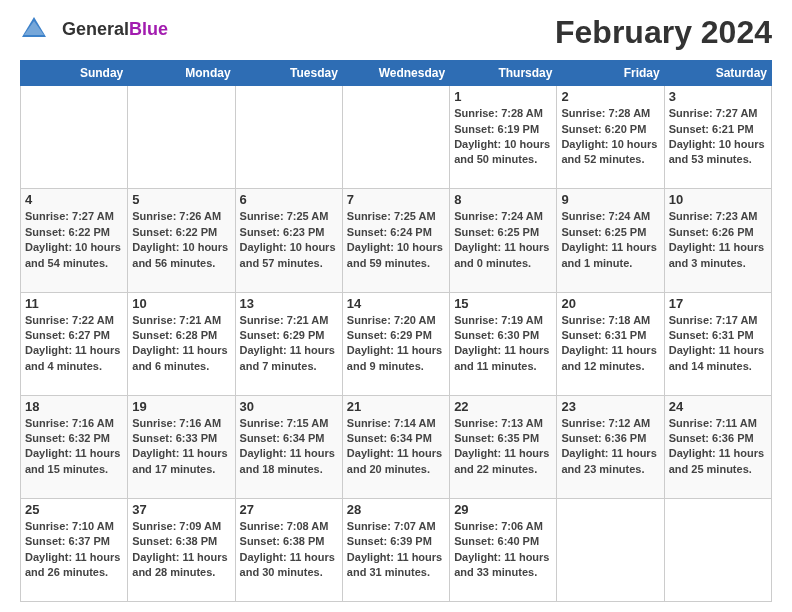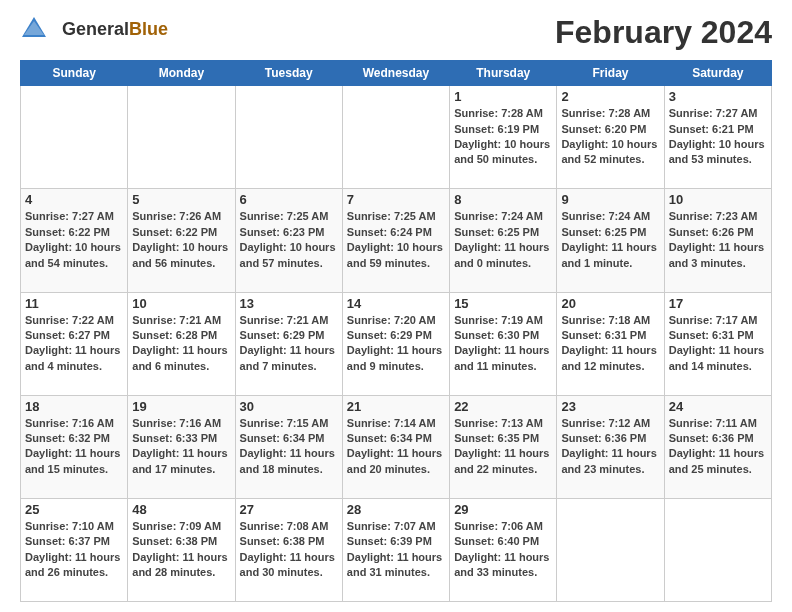--- a/index.html
+++ b/index.html
@@ -30,21 +30,21 @@
     }
     .logo-text-general {
       font-size: 18px;
       font-weight: bold;
       color: #333;
       margin-left: 10px;
     }
     .logo-text-blue {
       font-size: 18px;
       font-weight: bold;
-      color: #a16207;
+      color: #a21caf;
     }
     .logo-icon {
       width: 28px;
       height: 28px;
     }
     .title-block {
       text-align: left;
     }
     .month-title {
       font-size: 32px;
@@ -62,21 +62,21 @@
       border-collapse: collapse;
       width: 100%;
       table-layout: fixed;
     }
     .calendar th {
       background-color: #2E6DB4;
       color: white;
       font-size: 12px;
       font-weight: bold;
       padding: 5px 4px;
-      text-align: center;
+      text-align: right;
       border: 1px solid #2E6DB4;
     }
     .calendar td {
       border: 1px solid #ccc;
       vertical-align: top;
       padding: 3px 4px;
       font-size: 9.5px;
       color: #333;
       height: 82px;
       width: calc(100% / 7);
@@ -243,21 +243,21 @@
             <span class="day-number">24</span>
             <div class="day-info">Sunrise: 7:11 AM<br>Sunset: 6:36 PM<br>Daylight: 11 hours<br>and 25 minutes.</div>
           </td>
         </tr>
         <tr>
           <td>
             <span class="day-number">25</span>
             <div class="day-info">Sunrise: 7:10 AM<br>Sunset: 6:37 PM<br>Daylight: 11 hours<br>and 26 minutes.</div>
           </td>
           <td>
-            <span class="day-number">48</span>
+            <span class="day-number">37</span>
             <div class="day-info">Sunrise: 7:09 AM<br>Sunset: 6:38 PM<br>Daylight: 11 hours<br>and 28 minutes.</div>
           </td>
           <td>
             <span class="day-number">27</span>
             <div class="day-info">Sunrise: 7:08 AM<br>Sunset: 6:38 PM<br>Daylight: 11 hours<br>and 30 minutes.</div>
           </td>
           <td>
             <span class="day-number">28</span>
             <div class="day-info">Sunrise: 7:07 AM<br>Sunset: 6:39 PM<br>Daylight: 11 hours<br>and 31 minutes.</div>
           </td>

